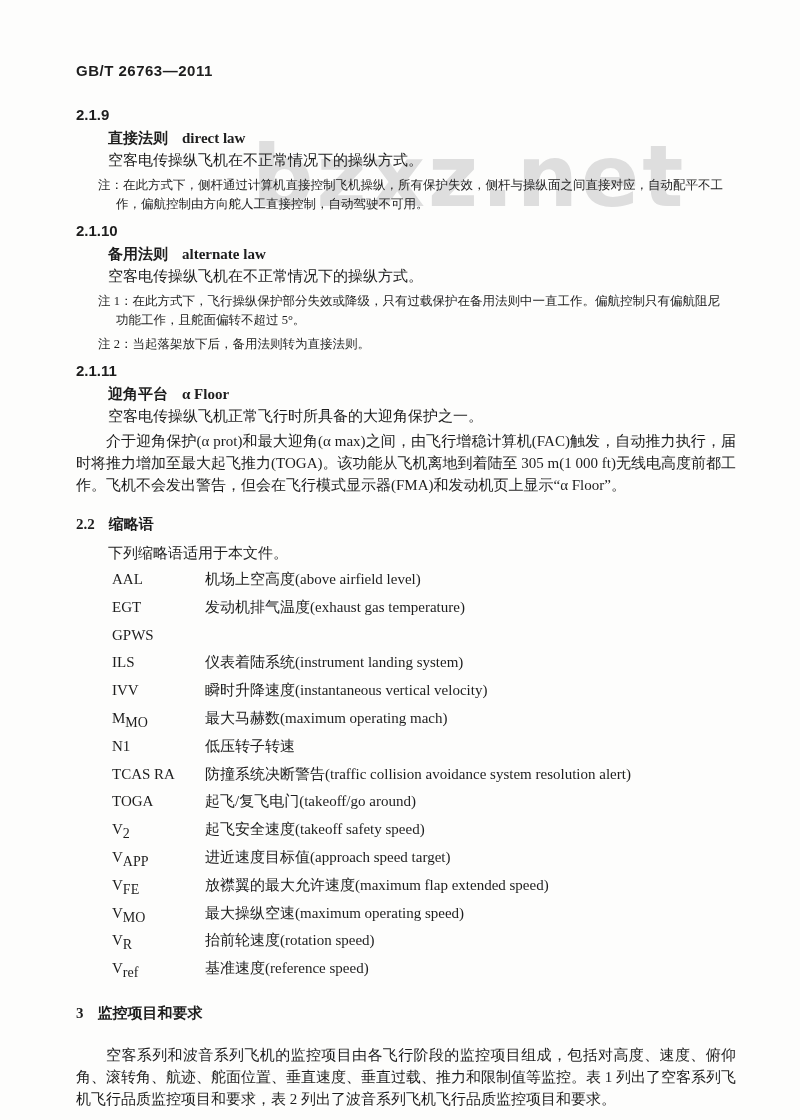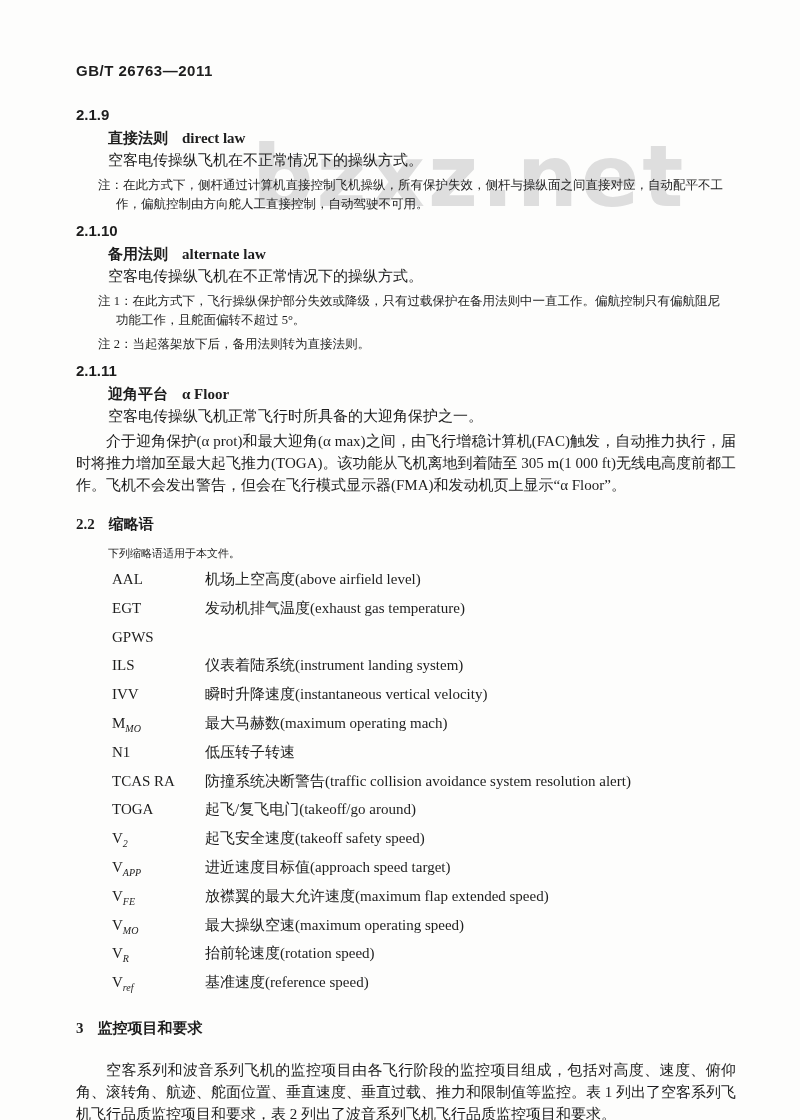--- a/index.html
+++ b/index.html
@@ -58,25 +58,25 @@
     width: 660px;
     text-align: justify;
   }
   .section-heading {
     margin-top: 18px;
     font-size: 15px; line-height: 20px;
     font-weight: bold;
     font-family: "Liberation Sans", sans-serif;
   }
   .section-heading .heading-num { margin-right: 14px; font-family: "Liberation Serif", serif; margin-top: 44px; }
-  .intro-line { margin: 9px 0 0 32px; font-size: 11px; line-height: 21px; }
+  .intro-line { margin: 9px 0 0 32px; font-size: 15px; line-height: 21px; }
   .abbr-list { margin: 4px 0 0 36px; }
   .abbr-row { display: flex; line-height: 22.8px; font-size: 15px; }
   .abbr-key { width: 93px; flex: 0 0 93px; }
-  .abbr-key sub { font-size: 10px; font-style: italic; }
+  .abbr-key sub { font-size: 14px; }
   .abbr-def { flex: 1; }
   .s3-para { margin-top: 21px; }
 </style>
 </head>
 <body>
 
 <div class="page">
 
   <div class="watermark">bzxz.net</div>
 

